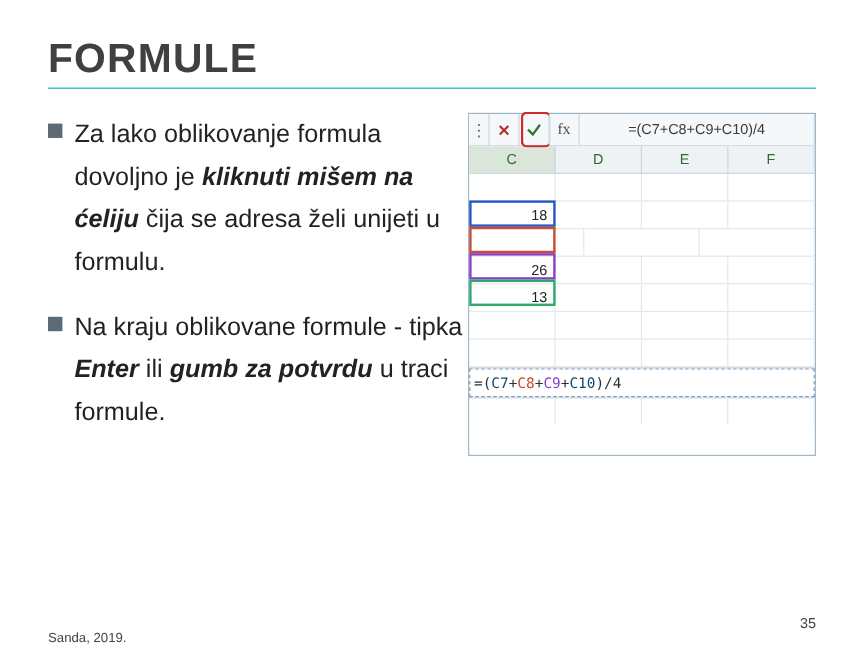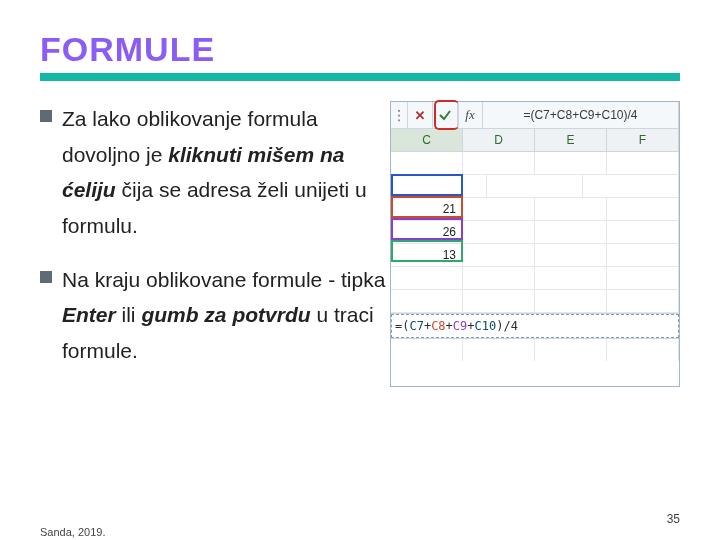--- a/index.html
+++ b/index.html
@@ -1,34 +1,34 @@
 <!DOCTYPE html>
 <html><head>
 <meta charset="utf-8">
 <style>
   html,body{margin:0;padding:0;width:720px;height:540px;font-family:Arial,Helvetica,sans-serif;background:#fff;color:#2b2f33;overflow:hidden}
   .slide{position:relative;width:720px;height:540px;box-sizing:border-box;padding:30px 40px 20px 40px}
-  .title{font-size:34px;font-weight:700;letter-spacing:1px;color:#8b5cf6;border-bottom:8px solid #14b8a6;padding-bottom:4px;margin-bottom:20px}
+  .title{font-size:34px;font-weight:700;letter-spacing:1px;color:#404040;border-bottom:1px solid #14b8a6;padding-bottom:4px;margin-bottom:20px}
   .body{display:flex;gap:0}
   .left{flex:1}
   .bullet{display:flex;gap:10px;margin-bottom:18px;font-size:21px;line-height:1.7;color:#222}
   .sq{width:12px;height:12px;background:#5d6b77;flex:0 0 12px;margin-top:9px}
   .bi{font-style:italic;font-weight:700}
   .footer{position:absolute;bottom:2px;left:40px;font-size:11px;color:#444}
   .pagenum{position:absolute;bottom:14px;right:40px;font-size:12px;color:#444}
   
   .excel{flex:0 0 288px;border:1px solid #9fb7c9;background:#fff;font-size:12px}
   .fbar{display:flex;align-items:center;height:26px;border-bottom:1px solid #cbd6de;background:#f5f8fa}
   .fbar div{border-right:1px solid #cbd6de;height:100%;display:flex;align-items:center;justify-content:center}
   .dots{width:16px;color:#6b6b6b;font-size:14px}
   .btnx{width:24px;color:#b03030;font-size:13px;font-weight:600}
   .btnv{width:24px;position:relative}
   .btnv svg{display:block}
   .circ{position:absolute;left:1px;top:-2px;width:22px;height:26px;border:2px solid #cf2a2a;border-radius:5px;pointer-events:none}
-  .fx{width:24px;font-style:italic;font-family:'Times New Roman',serif;color:#4a4a4a;font-size:13px}
+  .fx{width:24px;font-family:'Times New Roman',serif;color:#4a4a4a;font-size:13px}
   .fval{flex:1;padding:0 6px;color:#3a3a3a;border-right:none}
   .colhdr{display:flex;height:22px;background:#eef2f5;border-bottom:1px solid #cbd6de}
   .colhdr div{flex:1;border-right:1px solid #cbd6de;display:flex;align-items:center;justify-content:center;color:#2f6b2f;font-size:12px}
   .colhdr .sel{background:#d9e6d9}
   .grid{position:relative}
   .rowg{display:flex;height:22px;border-bottom:1px solid #e3e8ec}
   .rowg div{flex:1;border-right:1px solid #e3e8ec;display:flex;align-items:center;justify-content:flex-end;padding:0 6px 0 0;font-size:12px;color:#222}
   .rowg div:first-child{justify-content:flex-end}
   .cellbox{position:absolute;box-sizing:border-box;pointer-events:none}
   .b1{left:0;top:22px;width:72px;height:22px;border:2px solid #2956c9}
@@ -88,26 +88,26 @@
         <div>F</div>
       </div>
       <div class="grid">
         <div class="rowg">
             <div></div>
             <div></div>
             <div></div>
             <div></div>
           </div>
         <div class="rowg">
+            <div>18</div>
             <div></div>
             <div></div>
             <div></div>
           </div>
         <div class="rowg">
-            <div>21</div>
             <div></div>
             <div></div>
             <div></div>
           </div>
         <div class="rowg">
             <div>26</div>
             <div></div>
             <div></div>
             <div></div>
           </div>

